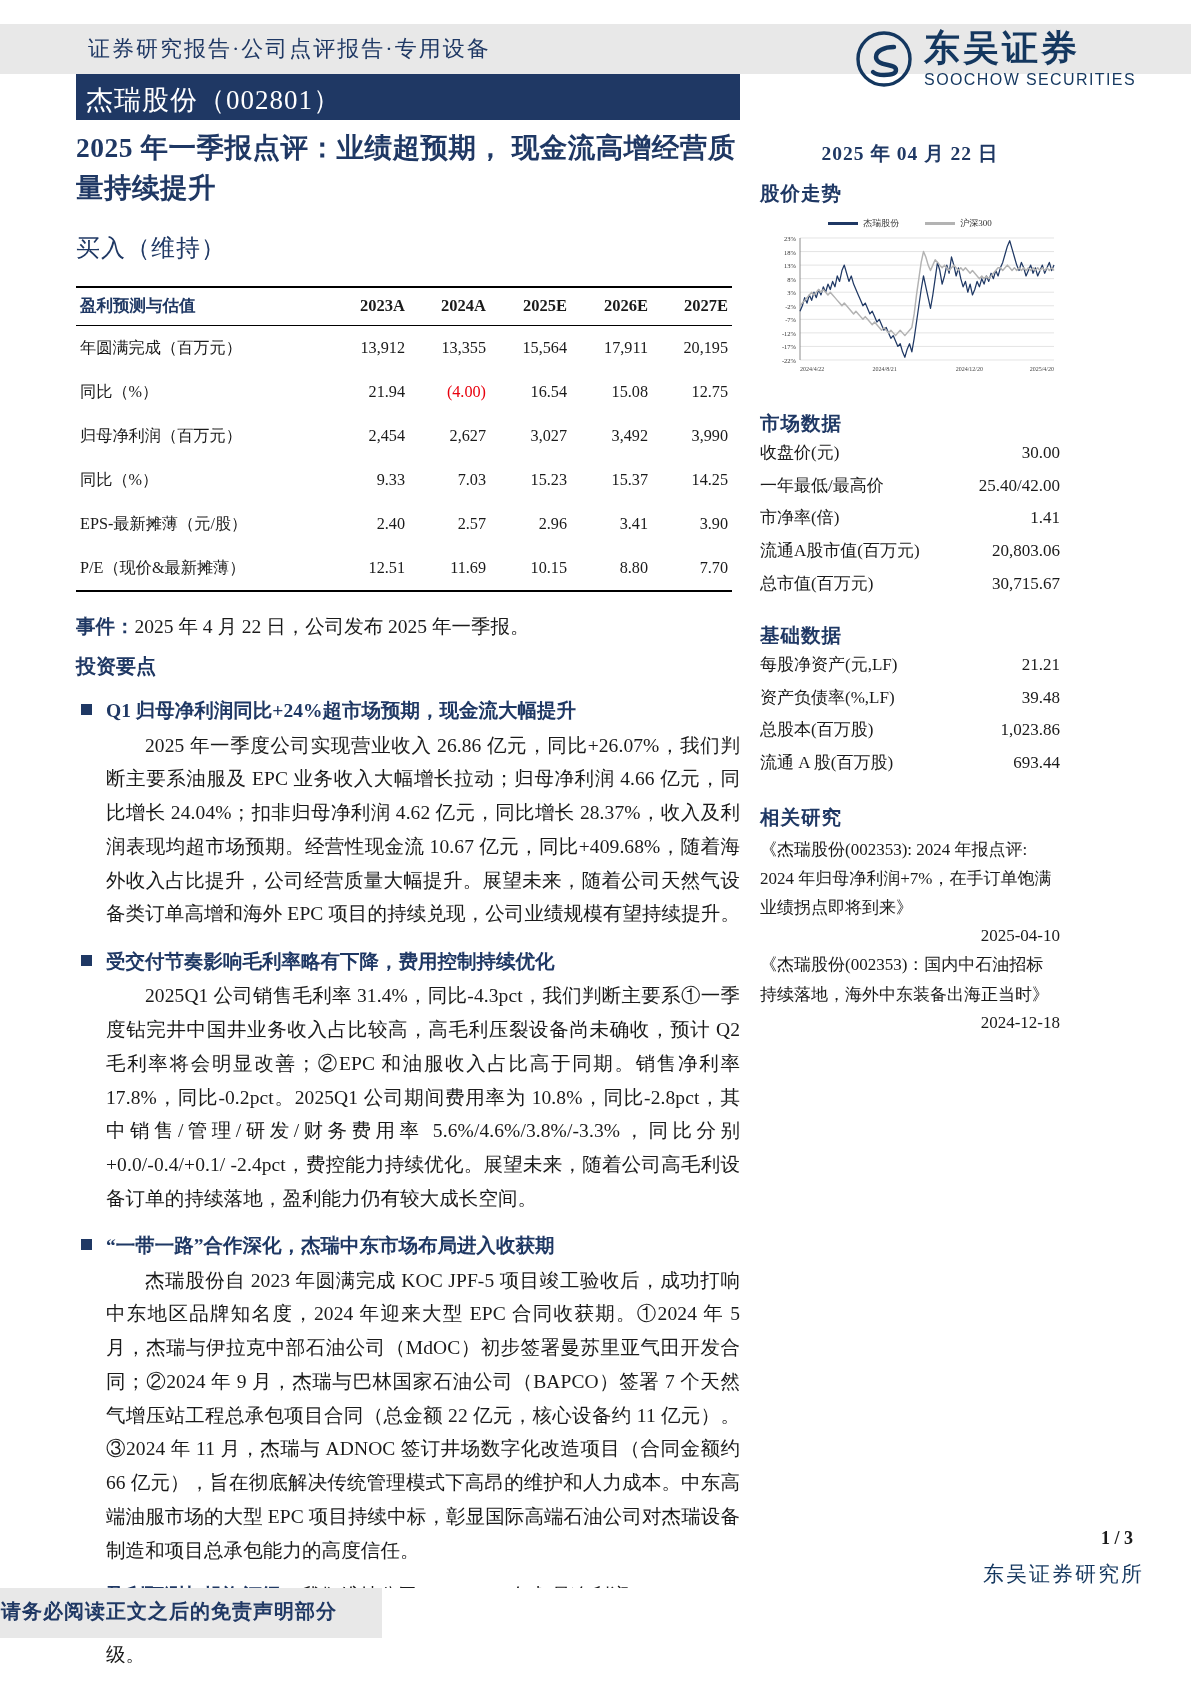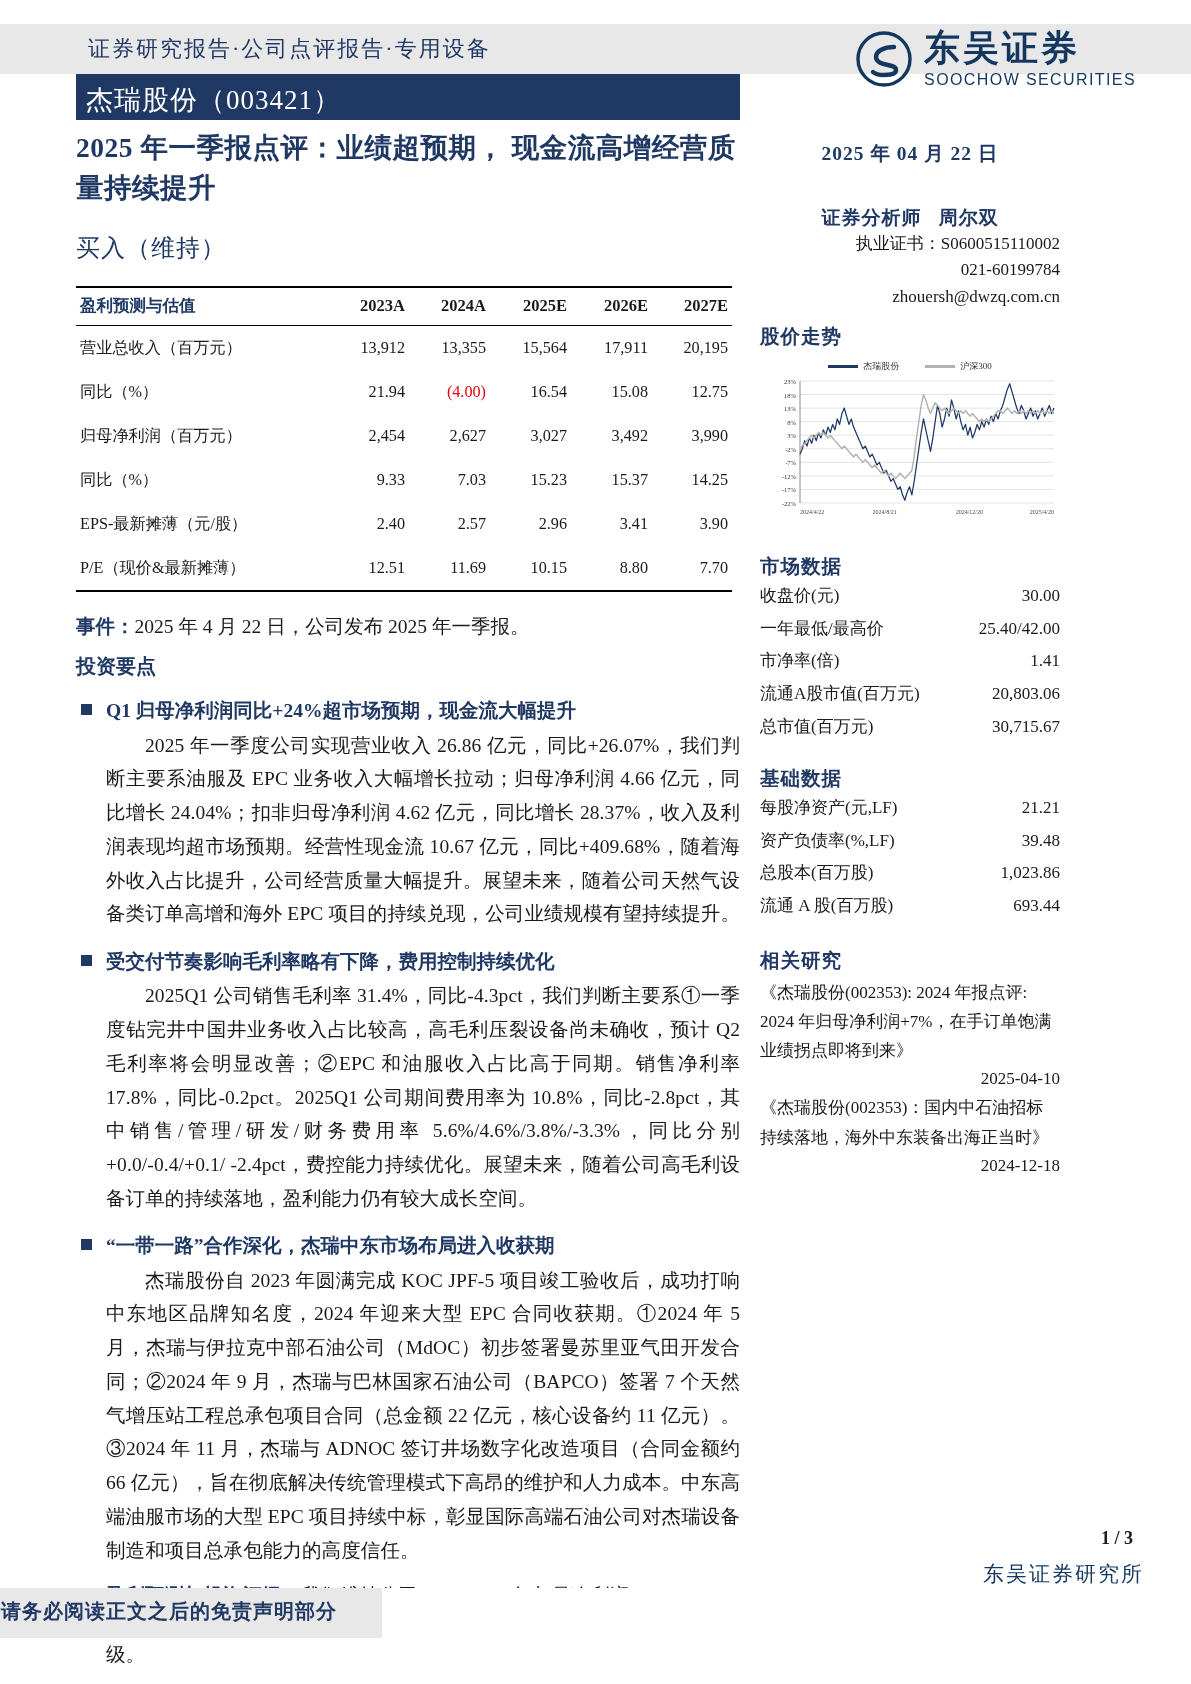--- a/index.html
+++ b/index.html
@@ -186,42 +186,42 @@
       <circle cx="28" cy="29" r="26" fill="none" stroke="#14375f" stroke-width="3.4"></circle>
       <path d="M38 17 C28 17 20 21 20 27 C20 32 26 34 32 35 C37 36 40 37 40 40 C40 43.5 35 45 28 45 C23 45 19 44 17 42" fill="none" stroke="#14375f" stroke-width="4.4" stroke-linecap="round"></path>
     </svg>
     <div>
       <div class="logo-txt-cn">东吴证券</div>
       <div class="logo-txt-en">SOOCHOW SECURITIES</div>
     </div>
   </div>
 
   <div class="namebar">
-    <span>杰瑞股份（003421）</span>
+    <span>杰瑞股份（002801）</span>
   </div>
 
   <div class="leftcol">
 
     <div class="maintitle">2025 年一季报点评：业绩超预期， 现金流高增经营质量持续提升</div>
     <div class="rating">买入（维持）</div>
 
     <table class="fc">
       <thead>
         <tr class="fc-top fc-mid">
           <th class="lbl" style="width:252px">盈利预测与估值</th>
           <th style="width:81px">2023A</th>
           <th style="width:81px">2024A</th>
           <th style="width:81px">2025E</th>
           <th style="width:81px">2026E</th>
           <th style="width:80px">2027E</th>
         </tr>
       </thead>
       <tbody>
         <tr>
-          <td class="lbl">营业总收入（百万元）</td>
+          <td class="lbl">年圆满完成（百万元）</td>
           <td>13,912</td>
           <td>13,355</td>
           <td>15,564</td>
           <td>17,911</td>
           <td>20,195</td>
         </tr>
         <tr>
           <td class="lbl">同比（%）</td>
           <td>21.94</td>
           <td class="neg">(4.00)</td>
@@ -298,30 +298,20 @@
     <div class="sec-head" style="margin-top:12px;font-weight:normal;color:#1a1a1a;">
       <span class="bullet"></span><span class="inline-head">风险提示：</span><span>国际油价波动; 国内油气资本开支不及预期; 国际关系摩擦。</span>
     </div>
 
   </div>
 
   <div class="rightcol">
 
     <div class="rdate">2025 年 04 月 22 日</div>
 
-    <div class="analyst-block">
-      <div class="analyst-title">
-        <span>证券分析师</span>&nbsp;&nbsp;&nbsp;<span>周尔双</span>
-      </div>
-      <div class="analyst-line">
-        <span>执业证书：</span><span>S0600515110002</span>
-      </div>
-      <div class="analyst-line">021-60199784</div>
-      <div class="analyst-line">zhouersh@dwzq.com.cn</div>
-    </div>
 
     <div class="r-head">股价走势</div>
 
     <div class="chartbox">
       <div class="chart-legend">
         <span class="lg">
           <span class="swatch" style="background:#1f3864"></span>
           <span>杰瑞股份</span>
         </span>
         <span class="lg">

